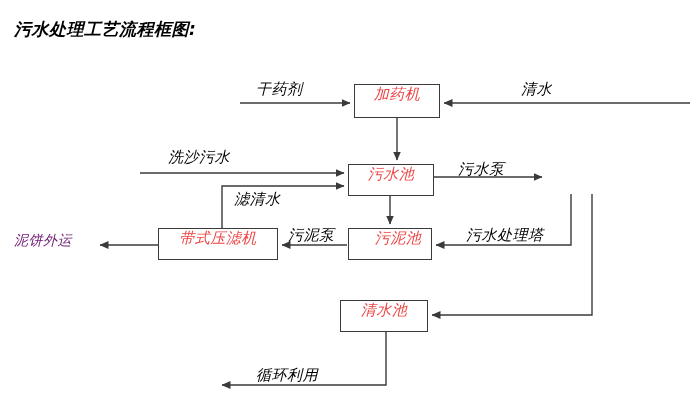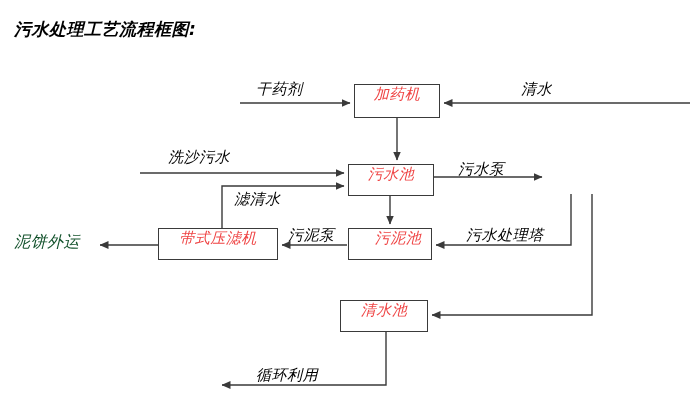--- a/index.html
+++ b/index.html
@@ -55,22 +55,22 @@
   .edge-label {
     position: absolute;
     font-size: 15px;
     color: #000000;
     white-space: nowrap;
     letter-spacing: 0.5px;
     background: transparent;
   }
   .terminal-label {
     position: absolute;
-    font-size: 16px;
-    color: #14532d;
+    font-size: 14px;
+    color: #701a75;
     white-space: nowrap;
     letter-spacing: 0.5px;
   }
 </style>
 </head>
 <body>
 
 <div id="diagram-root">
 
   <div class="title">污水处理工艺流程框图:</div>

